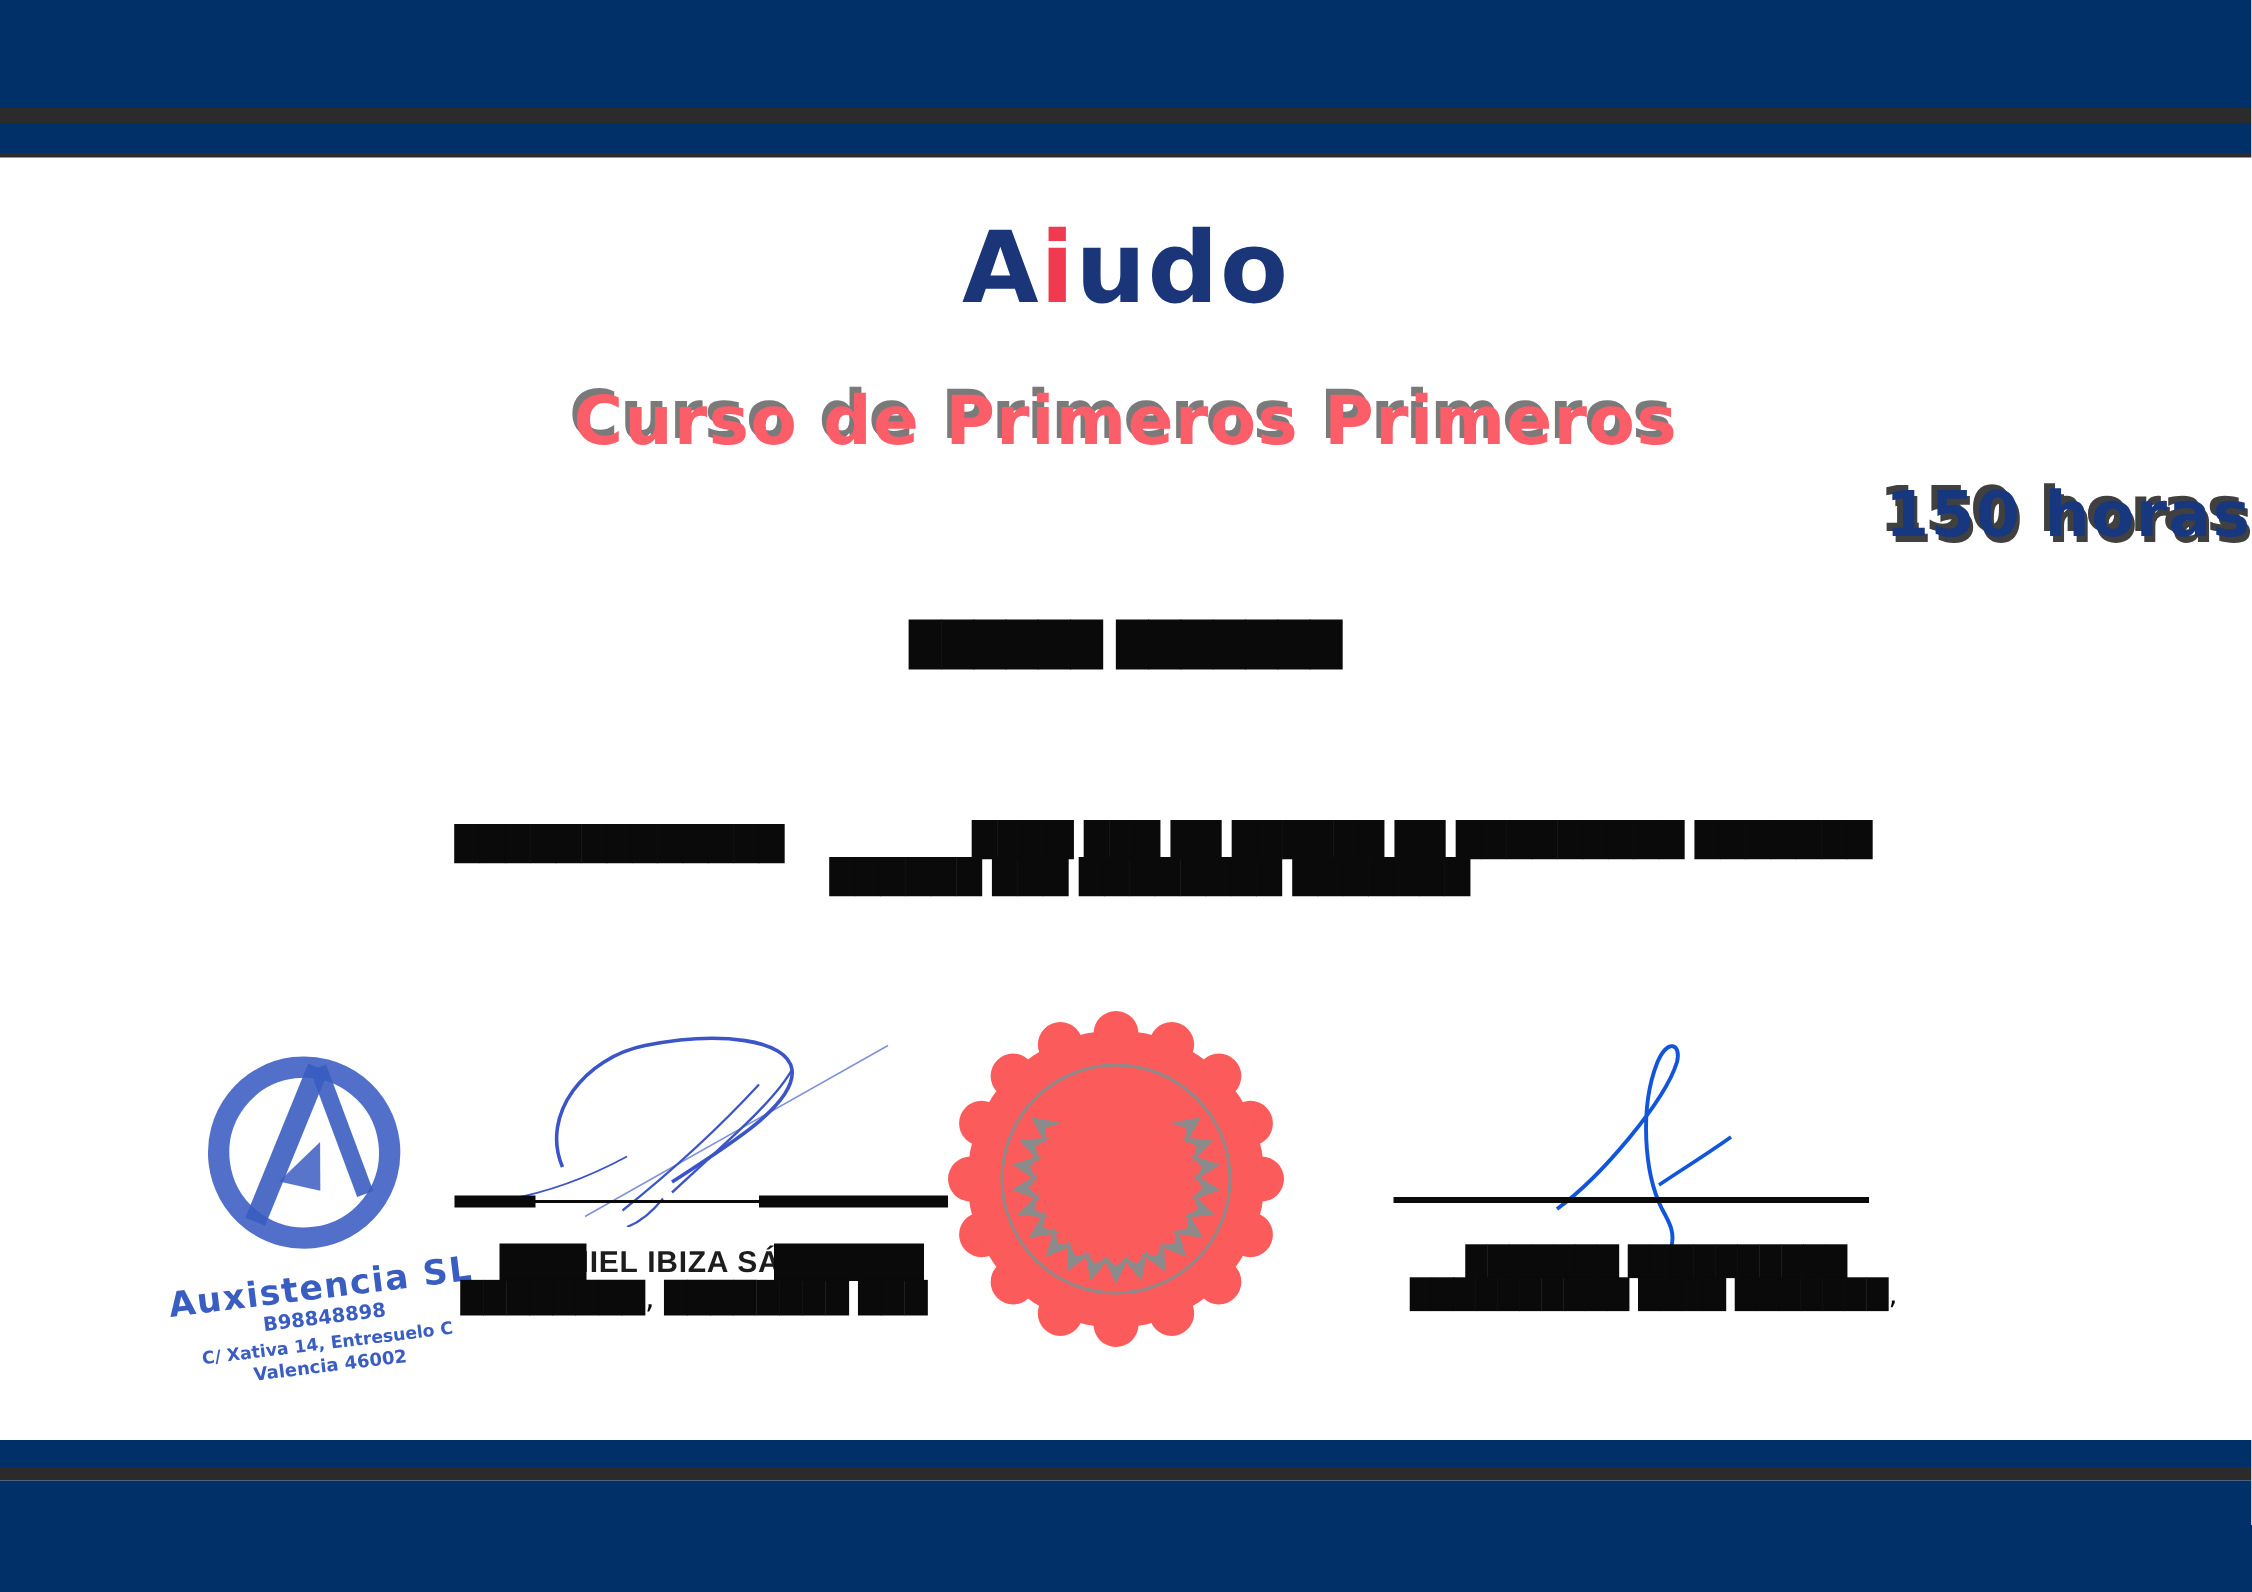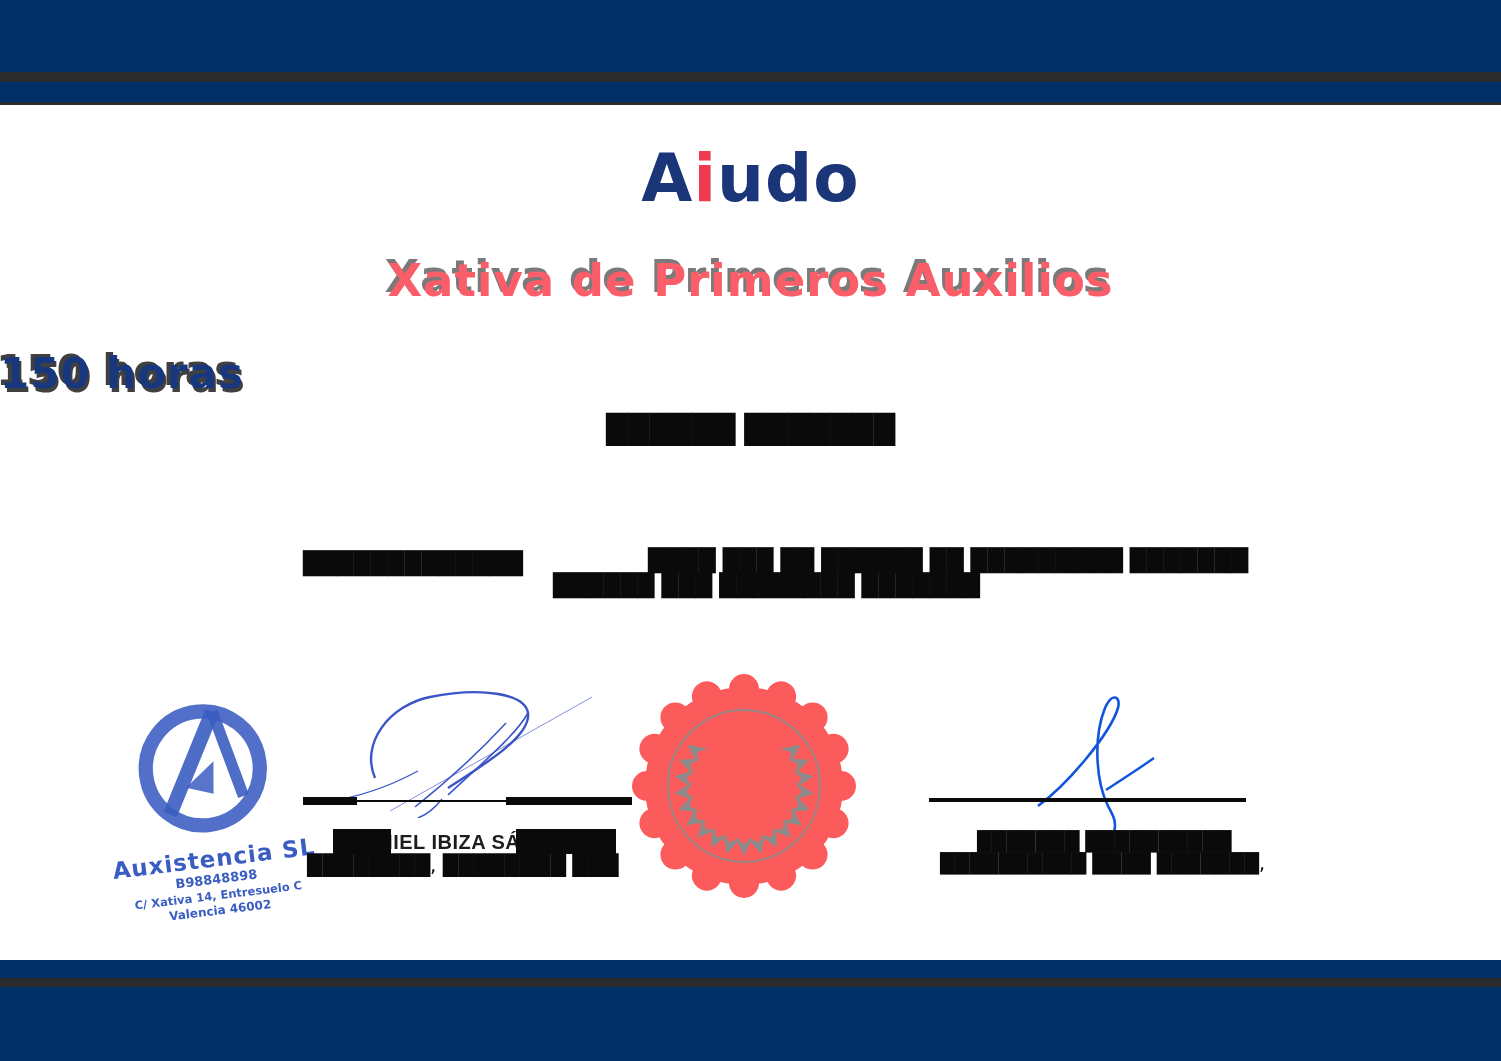--- a/index.html
+++ b/index.html
@@ -31,23 +31,23 @@
   .logo{position:absolute;top:146px;left:0;right:0;text-align:center;
     font-weight:bold;font-size:66px;letter-spacing:1px;color:var(--logoNavy);line-height:1;}
   .logo .accent{color:var(--logoRed);}
   .logo-sub{position:absolute;top:194px;left:0;width:832px;text-align:right;
     font-weight:bold;font-size:25px;color:var(--logoBlue);line-height:1;}
 
   
   .course-title{position:absolute;top:258px;left:0;right:0;text-align:center;
     font-size:45px;font-weight:bold;letter-spacing:1px;color:var(--coral);
     text-shadow:-3px -4px 0 var(--coralShadow);line-height:1;}
-  .course-hours{position:absolute;top:322px;left:0;right:0;text-align:left;
+  .course-hours{position:absolute;top:322px;left:0;right:0;text-align:right;
     font-size:42px;font-weight:bold;letter-spacing:1px;color:var(--hoursNavy);
-    text-shadow:-4px -3px 0 var(--hoursShadow),2px 4px 0 var(--hoursShadow);line-height:1;margin-top:31px;}
+    text-shadow:-4px -3px 0 var(--hoursShadow),2px 4px 0 var(--hoursShadow);line-height:1;}
 
   
   .redact{position:absolute;color:var(--ink);line-height:1;white-space:pre;}
   .student-name{top:416px;left:0;right:0;text-align:center;font-size:28px;}
   .detail-bar{top:553px;left:303px;font-size:22px;}
   .detail-line1{top:550px;left:648px;font-size:22px;}
   .detail-line2{top:575px;left:553px;font-size:22px;}
 
   
   .rule{position:absolute;background:var(--ink);}
@@ -96,21 +96,21 @@
 
 <div class="page">
 
   <div class="band navy b-top-1"></div>
   <div class="band dark b-top-2"></div>
   <div class="band navy b-top-3"></div>
   <div class="band dark b-top-4"></div>
 
   <div class="logo"><span>A</span><span class="accent">i</span><span>udo</span></div>
 
-  <div class="course-title">Xativa de Primeros Auxilios</div>
+  <div class="course-title">Curso de Primeros Primeros</div>
   <div class="course-hours">150 horas</div>
 
   <div class="redact student-name">██████ ███████</div>
 
   <div class="redact detail-bar">█████████████</div>
   <div class="redact detail-line1">████ ███ ██ ██████ ██ █████████ ███████</div>
   <div class="redact detail-line2">██████ ███ ████████ ███████</div>
 
   <div class="stamp">
     <svg width="155" height="152" viewBox="0 0 160 160">

